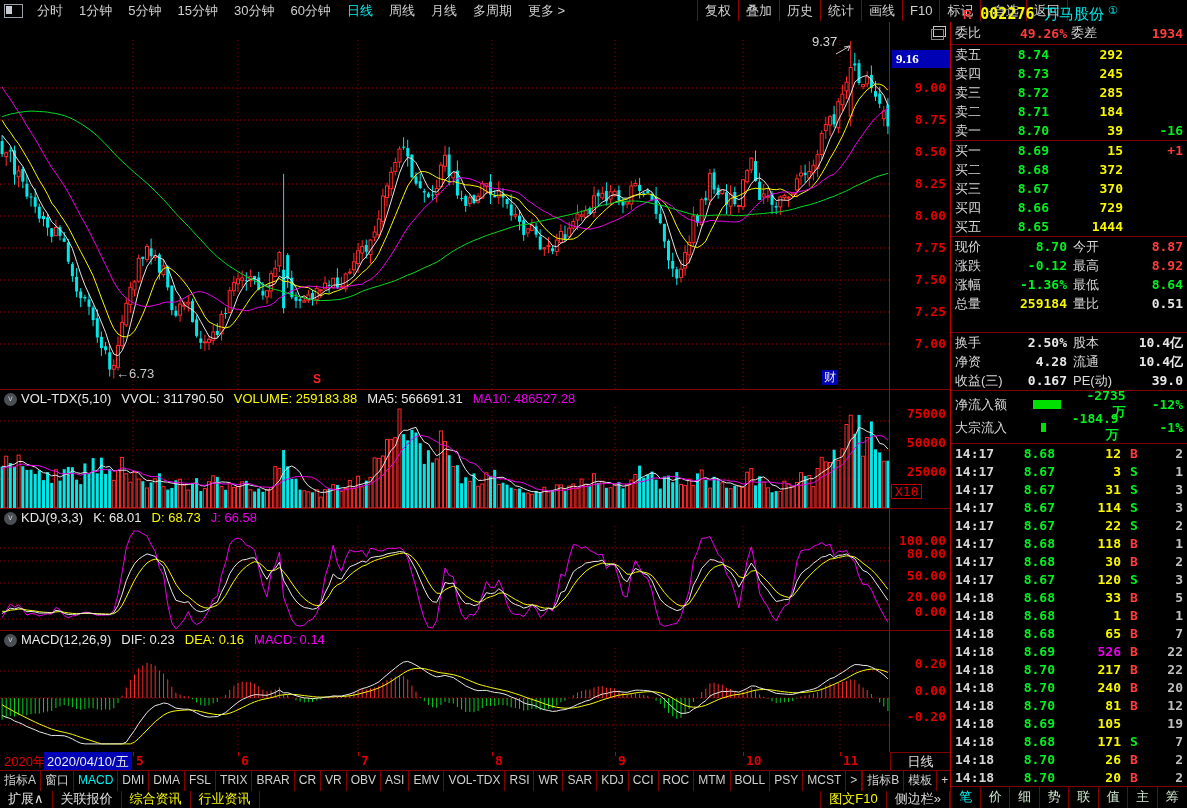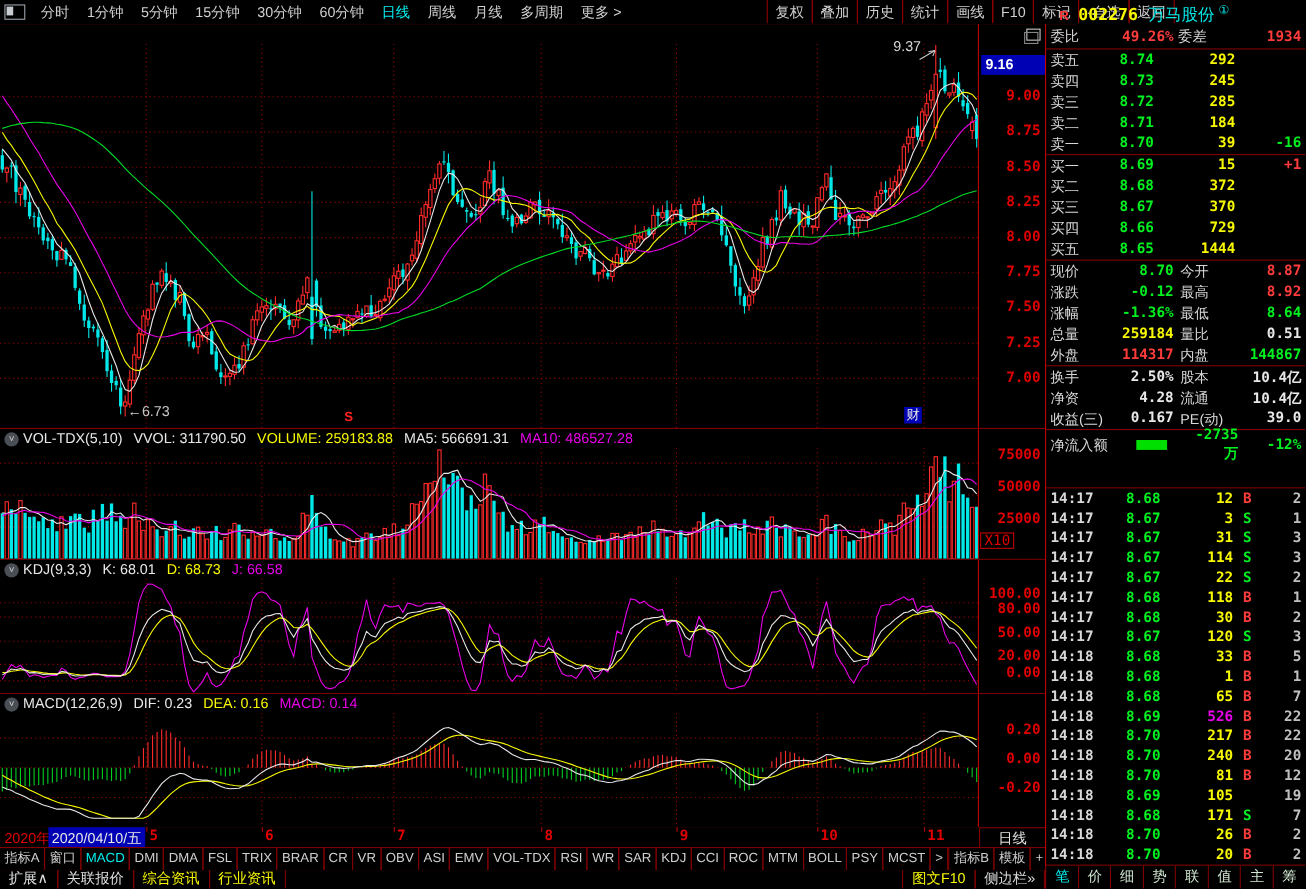--- a/index.html
+++ b/index.html
@@ -30,21 +30,21 @@
   .pane-header{position:absolute;left:0;top:0;height:17px;line-height:17px;white-space:nowrap;z-index:5;}
   .pane-title{color:#e8e8e8;margin-left:3px;}
   .chev{display:inline-block;width:13px;height:13px;border-radius:50%;background:#4a4f55;color:#d8d8d8;
         font-size:9px;line-height:12px;text-align:center;vertical-align:middle;margin:0 4px;}
   .hdr-label{margin-right:10px;}
   .pane svg{position:absolute;left:0;}
   .gutter{position:absolute;right:0;top:0;bottom:0;width:60px;border-left:1px solid #c00000;}
   .axis-label{position:absolute;right:4px;height:14px;line-height:14px;color:#e00000;
               font-family:"DejaVu Sans Mono",monospace;font-weight:bold;font-size:13px;}
   #price-badge{position:absolute;left:892px;top:28px;width:54px;height:18px;line-height:18px;
-               background:#0000b4;color:#fff;padding-left:4px;font-family:Liberation Sans, sans-serif;
+               background:#0000b4;color:#fff;padding-left:4px;font-family:Liberation Serif, serif;
                font-weight:bold;z-index:6;}
   #anno-high{position:absolute;left:812px;top:12px;color:#d8d8d8;z-index:6;}
   #anno-low{position:absolute;left:116px;top:344px;color:#c8c8c8;z-index:6;}
   #marker-s{position:absolute;left:313px;top:350px;color:#ff2020;font-weight:bold;font-size:12px;z-index:6;}
   #marker-cai{position:absolute;left:822px;top:348px;background:#0000b4;color:#e8e8e8;
               padding:0 2px;font-size:12px;line-height:15px;z-index:6;}
   #max-icon{position:absolute;left:933px;top:4px;width:11px;height:9px;border:1px solid #c8c8c8;z-index:7;background:#000;}
   #max-icon:before{content:"";position:absolute;left:-3px;top:2px;width:11px;height:9px;border:1px solid #888;}
   #x10-box{position:absolute;left:891px;top:94px;border:1px solid #c00000;color:#e00000;
            padding:0 3px;font-size:13px;line-height:13px;z-index:6;font-family:"DejaVu Sans Mono",monospace;}
@@ -1247,26 +1247,20 @@
           <span class="v1 num" style="color: rgb(0, 240, 32);">-1.36%</span>
           <span class="lb2">最低</span>
           <span class="v2 num" style="color: rgb(0, 240, 32);">8.64</span>
         </div>
         <div class="info-row">
           <span class="lb">总量</span>
           <span class="v1 num" style="color: rgb(248, 248, 0);">259184</span>
           <span class="lb2">量比</span>
           <span class="v2 num" style="color: rgb(232, 232, 232);">0.51</span>
         </div>
-        <div class="info-row">
-          <span class="lb">外盘</span>
-          <span class="v1 num" style="color: rgb(255, 60, 60);">114317</span>
-          <span class="lb2">内盘</span>
-          <span class="v2 num" style="color: rgb(0, 240, 32);">144867</span>
-        </div>
       </div>
     <div class="sp-sec" id="fund-rows">
         <div class="info-row">
           <span class="lb">换手</span>
           <span class="v1 num" style="color: rgb(232, 232, 232);">2.50%</span>
           <span class="lb2">股本</span>
           <span class="v2 num" style="color: rgb(232, 232, 232);">10.4亿</span>
         </div>
         <div class="info-row">
           <span class="lb">净资</span>
@@ -1280,20 +1274,26 @@
           <span class="lb2">PE(动)</span>
           <span class="v2 num" style="color: rgb(232, 232, 232);">39.0</span>
         </div>
       </div>
     <div class="sp-sec" id="flow-rows">
         <div class="flow-row">
           <span class="lb">净流入额</span>
           <span class="bar" style="width: 57px;"></span>
           <span class="vl num">-2735万</span>
           <span class="pc num">-12%</span>
+        </div>
+        <div class="flow-row">
+          <span class="lb">大宗流入</span>
+          <span class="bar" style="width: 5px;"></span>
+          <span class="vl num">-184.9万</span>
+          <span class="pc num">-1%</span>
         </div>
       </div>
     <div class="sp-sec" id="tick-rows">
         <div class="tick-row">
           <span class="tm num">14:17</span>
           <span class="pr num">8.68</span>
           <span class="vv num">12</span>
           <span class="fl num" style="color: rgb(255, 60, 60);">B</span>
           <span class="ct num">2</span>
         </div>

